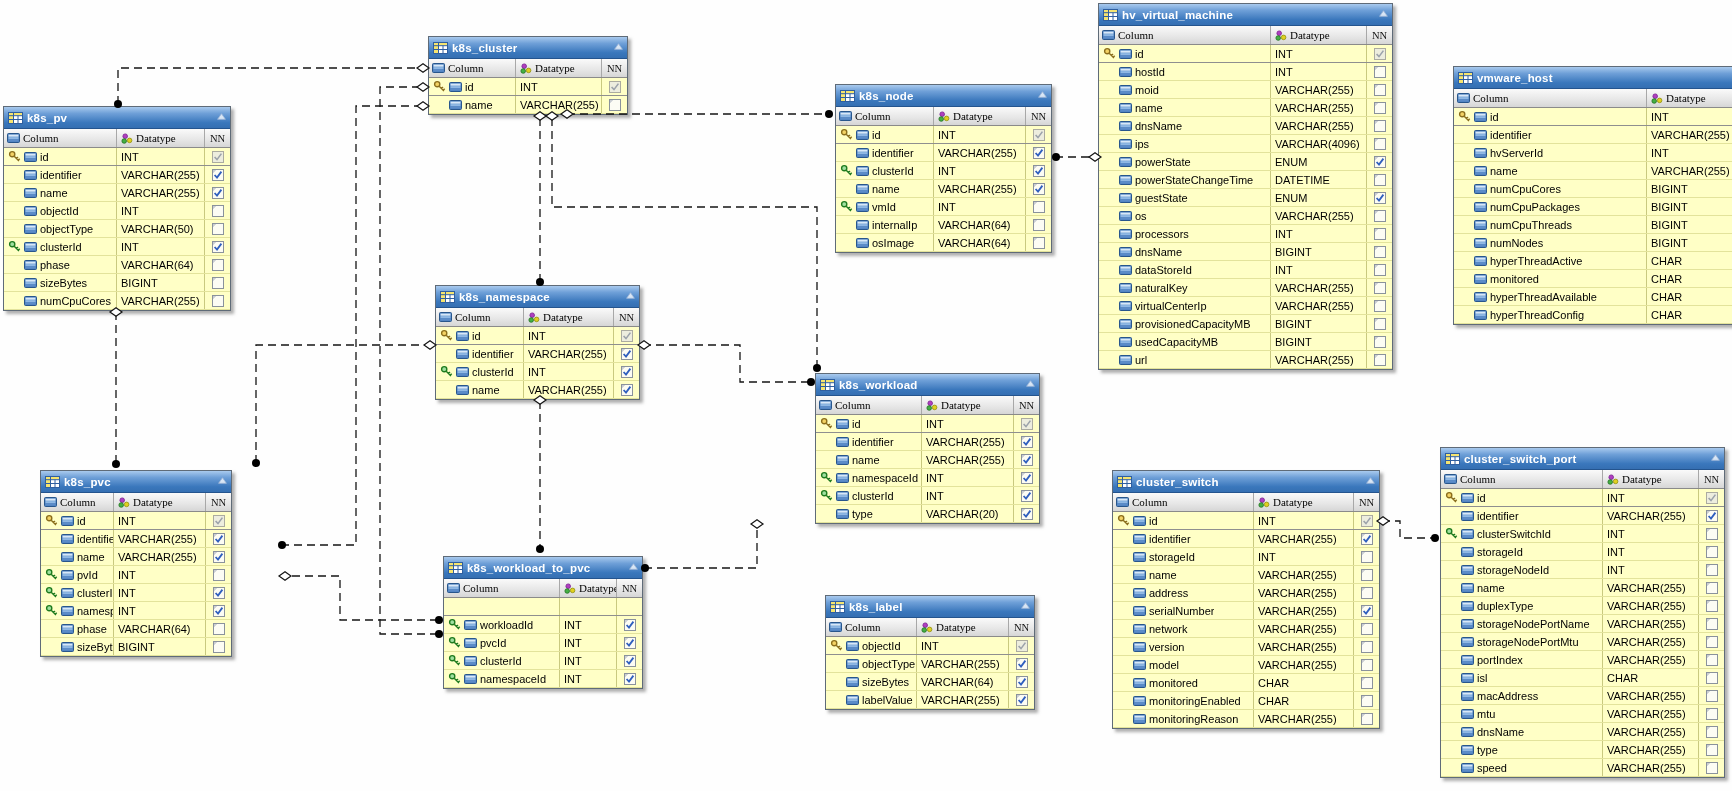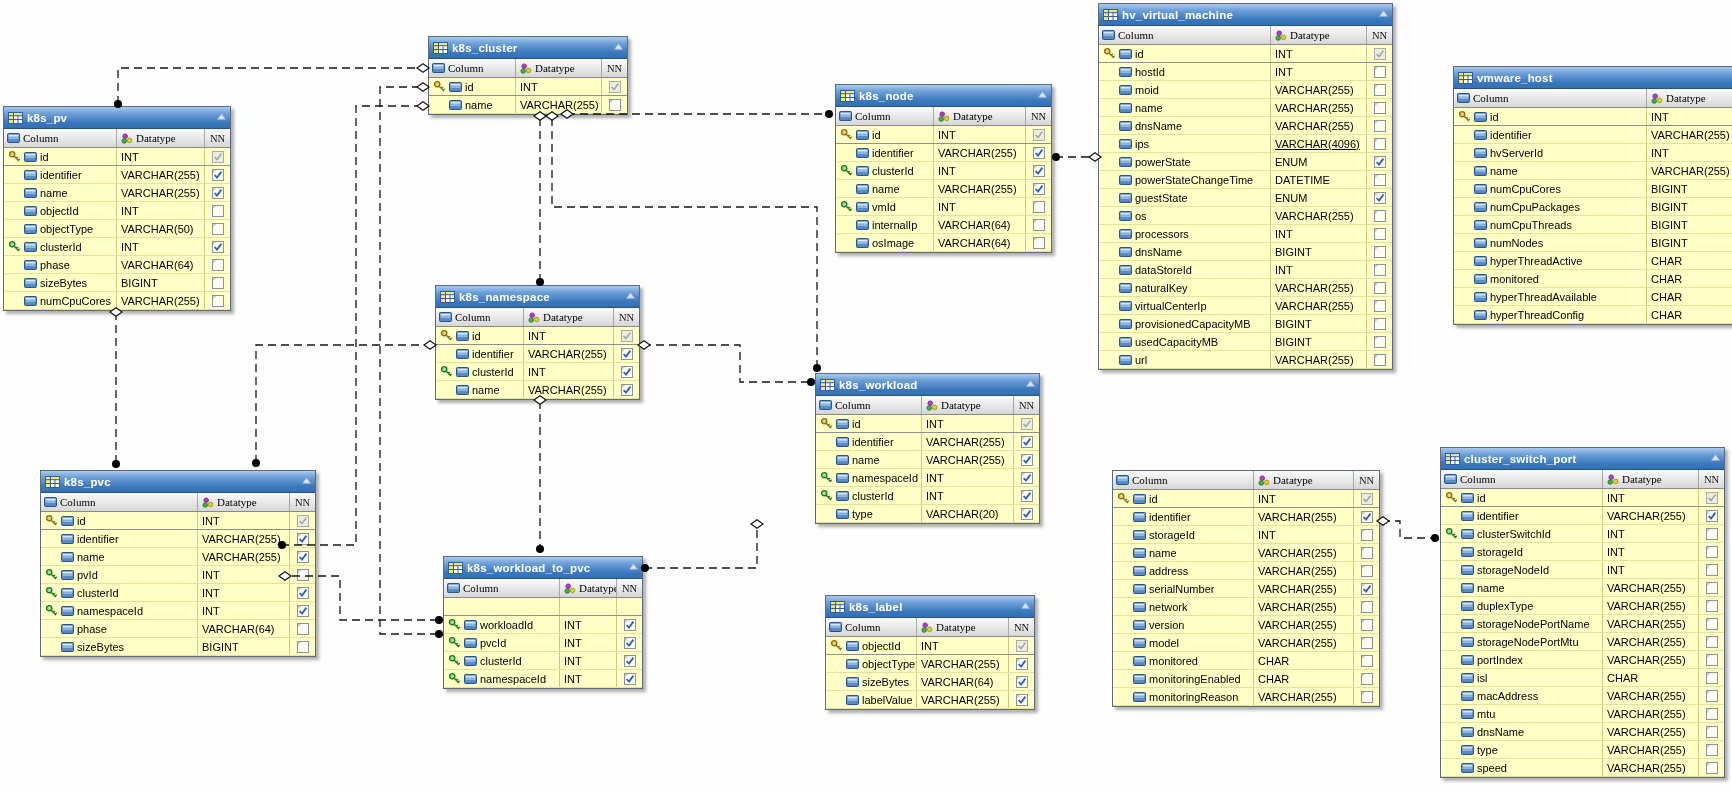--- a/index.html
+++ b/index.html
@@ -748,21 +748,21 @@
           <span class="ic">
             <svg width="13" height="10" viewBox="0 0 13 10">
               <rect x="0.5" y="0.5" width="12" height="9" rx="1" fill="#4C80C0" stroke="#28568C"></rect>
               <rect x="1.5" y="1.6" width="10" height="2.1" fill="#D8E8F8"></rect>
               <rect x="1.5" y="4.1" width="10" height="2.1" fill="#90B8E4"></rect>
               <rect x="1.5" y="6.6" width="10" height="1.9" fill="#5C8CC8"></rect>
             </svg>
           </span>
           <span class="cname">ips</span>
         </div>
-        <div class="cell-type" style="width: 96px; text-decoration: underline;">
+        <div class="cell-type" style="width: 96px;">
           <span>VARCHAR(4096)</span>
         </div>
         <div class="cell-nn">
           <span class="cb cb-unchecked"></span>
         </div>
       </div>
       <div class="row">
         <div class="cell-name">
           <span class="keyslot"></span>
           <span class="ic">
@@ -1656,21 +1656,21 @@
         </div>
         <div class="cell-nn">
           <span class="cb cb-checked">
             <svg width="10" height="10" viewBox="0 0 10 10">
               <path d="M1.6 5 L4 7.6 L8.4 1.6" stroke="#2F5FBE" stroke-width="1.8" fill="none"></path>
             </svg>
           </span>
         </div>
       </div>
     </div>
-    <div class="tbl" style="left: 40px; top: 470px; width: 276px;">
+    <div class="tbl" style="left: 40px; top: 470px; width: 192px;">
       <div class="ttl">
         <span class="ic">
           <svg width="15" height="12" viewBox="0 0 15 12">
             <rect x="0.5" y="0.5" width="14" height="11" fill="#FFFFFF" stroke="#2F5FA0"></rect>
             <rect x="1" y="1" width="4.5" height="10" fill="#F5E470"></rect>
             <rect x="1" y="1" width="13" height="2.4" fill="#F5E470"></rect>
             <path d="M0.5 3.7 H14.5 M0.5 7.5 H14.5 M5.5 0.5 V11.5 M10 3.7 V11.5" stroke="#2F5FA0" stroke-width="1" fill="none"></path>
           </svg>
         </span>
         <span class="tname">k8s_pvc</span>
@@ -2207,20 +2207,34 @@
         <div class="cell-nn">
           <span class="cb cb-checked">
             <svg width="10" height="10" viewBox="0 0 10 10">
               <path d="M1.6 5 L4 7.6 L8.4 1.6" stroke="#2F5FBE" stroke-width="1.8" fill="none"></path>
             </svg>
           </span>
         </div>
       </div>
     </div>
     <div class="tbl" style="left: 1112px; top: 470px; width: 268px;">
+      <div class="ttl">
+        <span class="ic">
+          <svg width="15" height="12" viewBox="0 0 15 12">
+            <rect x="0.5" y="0.5" width="14" height="11" fill="#FFFFFF" stroke="#2F5FA0"></rect>
+            <rect x="1" y="1" width="4.5" height="10" fill="#F5E470"></rect>
+            <rect x="1" y="1" width="13" height="2.4" fill="#F5E470"></rect>
+            <path d="M0.5 3.7 H14.5 M0.5 7.5 H14.5 M5.5 0.5 V11.5 M10 3.7 V11.5" stroke="#2F5FA0" stroke-width="1" fill="none"></path>
+          </svg>
+        </span>
+        <span class="tname">cluster_switch</span>
+        <span class="tri"><svg width="9" height="7" viewBox="0 0 9 7">
+            <path d="M4.5 0.7 L8.4 6.3 H0.6 Z" fill="#D9E6F5" stroke="#9FB8D8" stroke-width="0.8"></path>
+          </svg></span>
+      </div>
       <div class="row hdr">
         <div class="cell-name">
           <span class="ic">
             <svg width="13" height="10" viewBox="0 0 13 10">
               <rect x="0.5" y="0.5" width="12" height="9" rx="1" fill="#4C80C0" stroke="#28568C"></rect>
               <rect x="1.5" y="1.6" width="10" height="2.1" fill="#D8E8F8"></rect>
               <rect x="1.5" y="4.1" width="10" height="2.1" fill="#90B8E4"></rect>
               <rect x="1.5" y="6.6" width="10" height="1.9" fill="#5C8CC8"></rect>
             </svg>
           </span>

